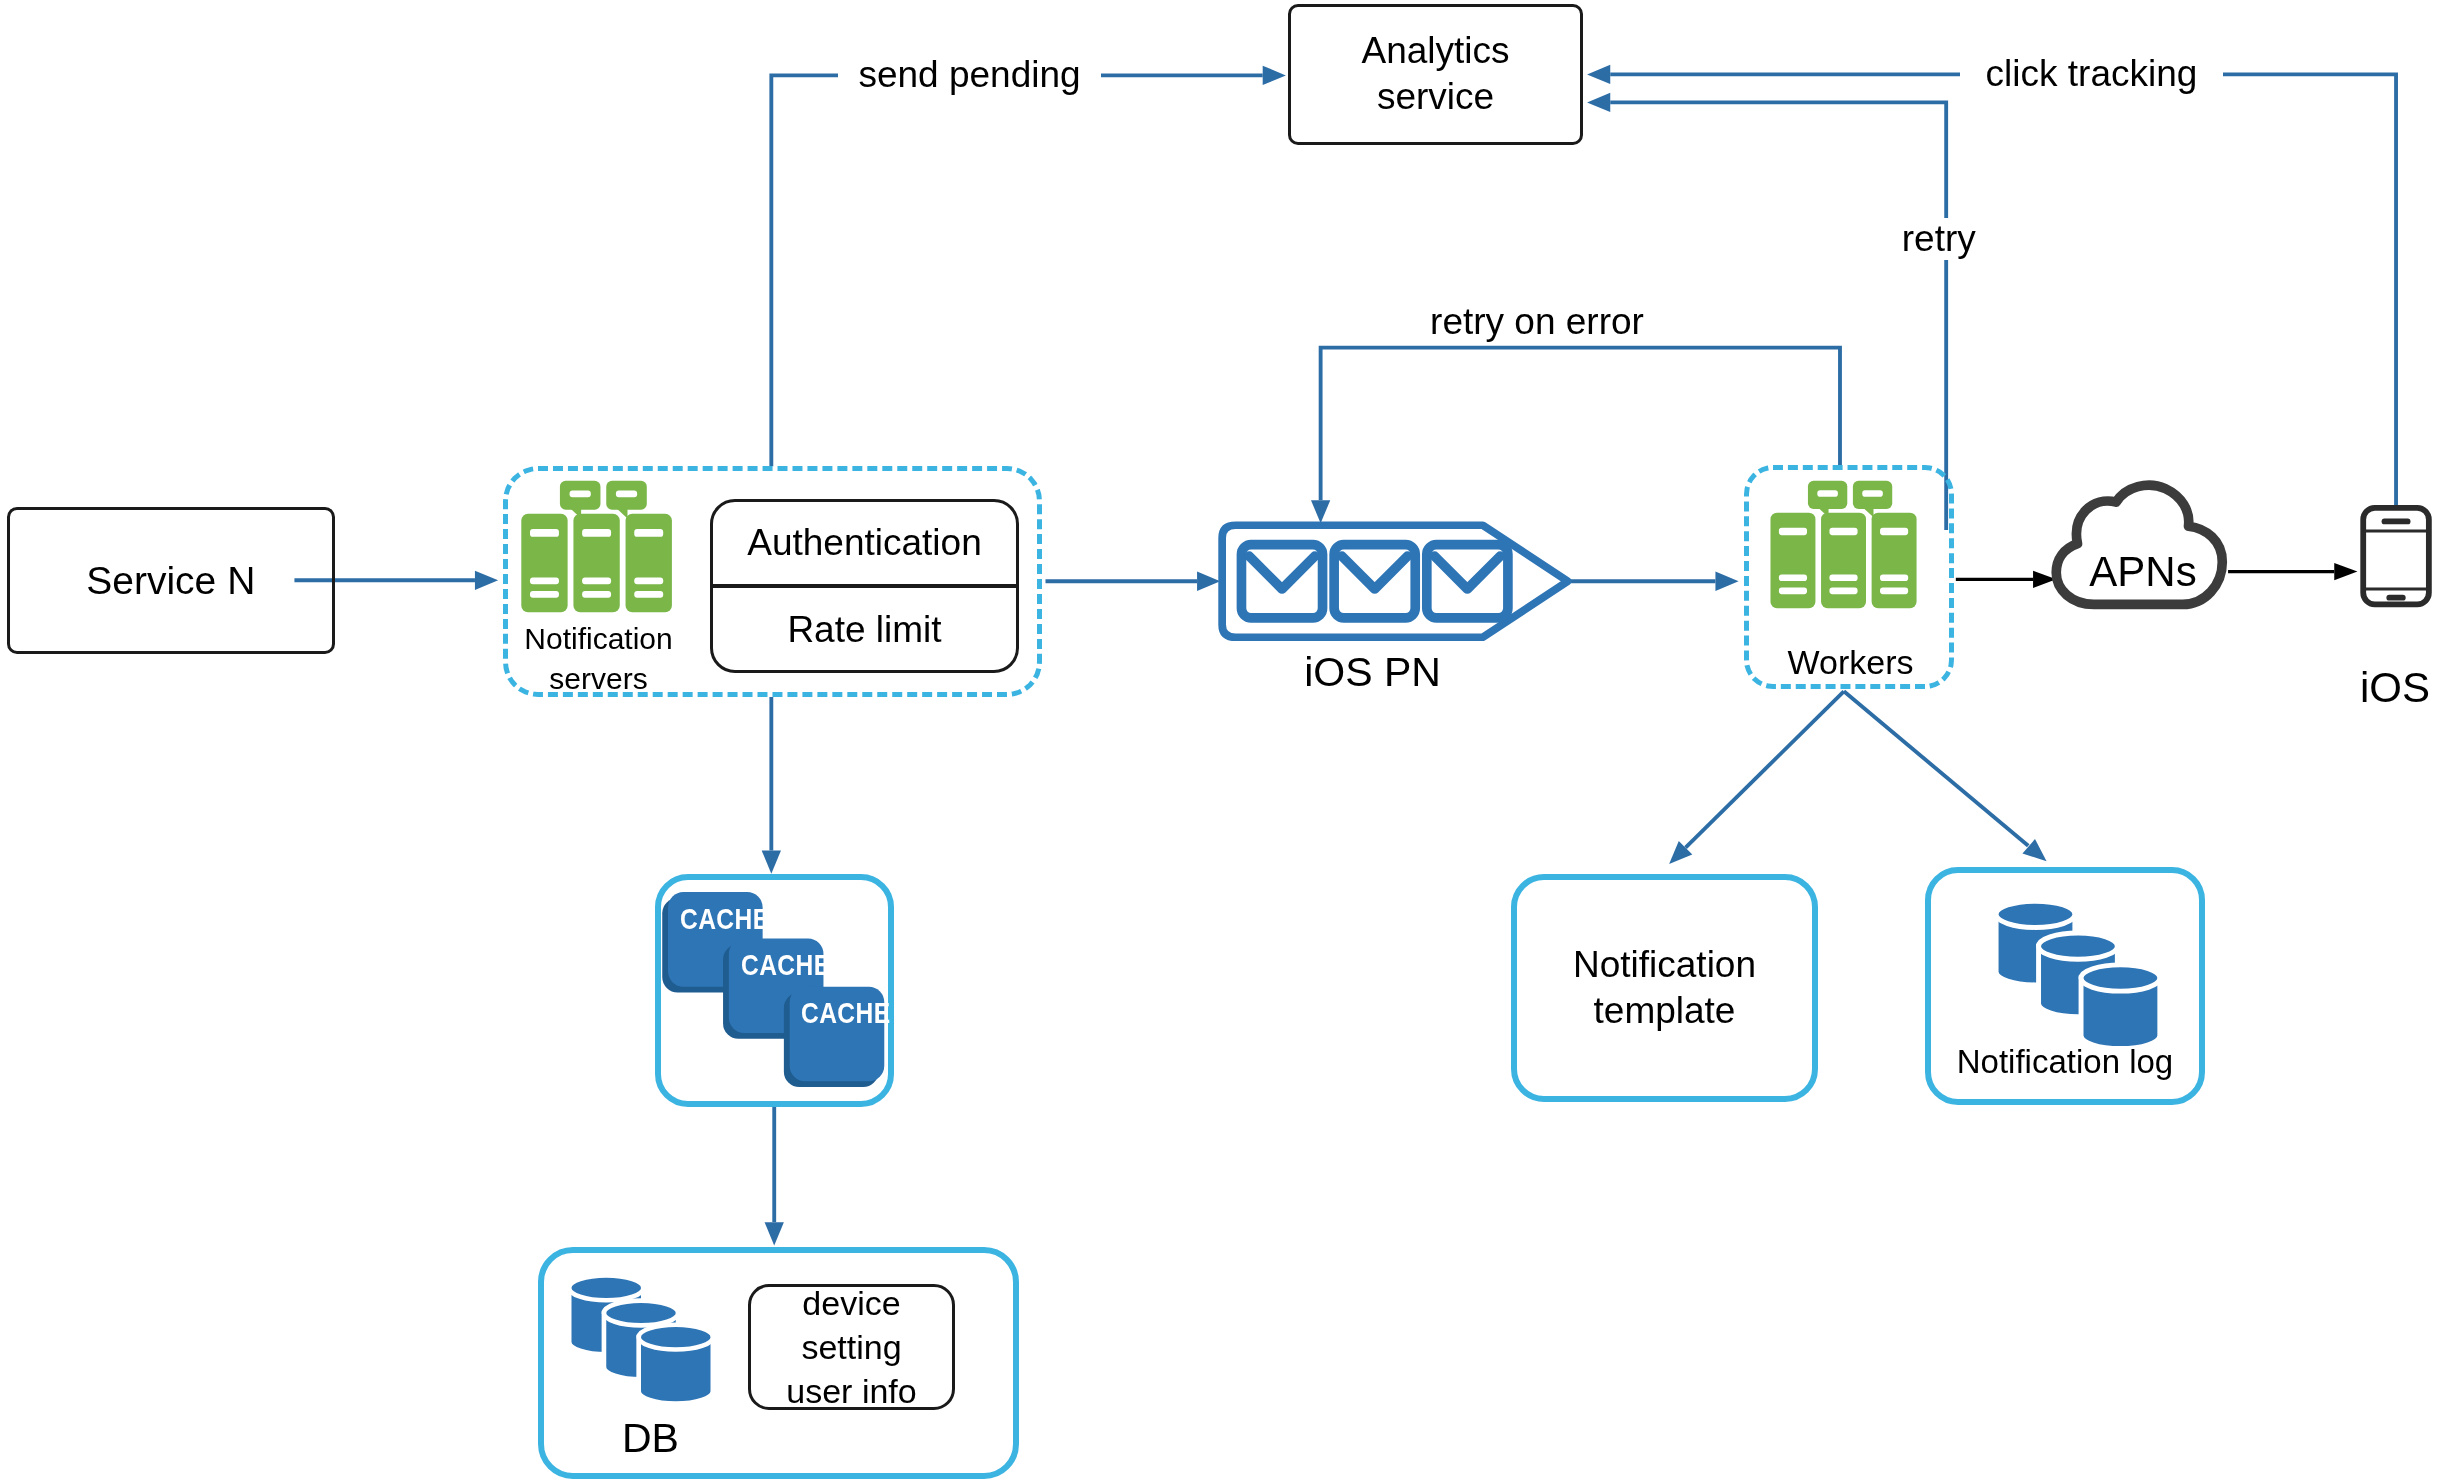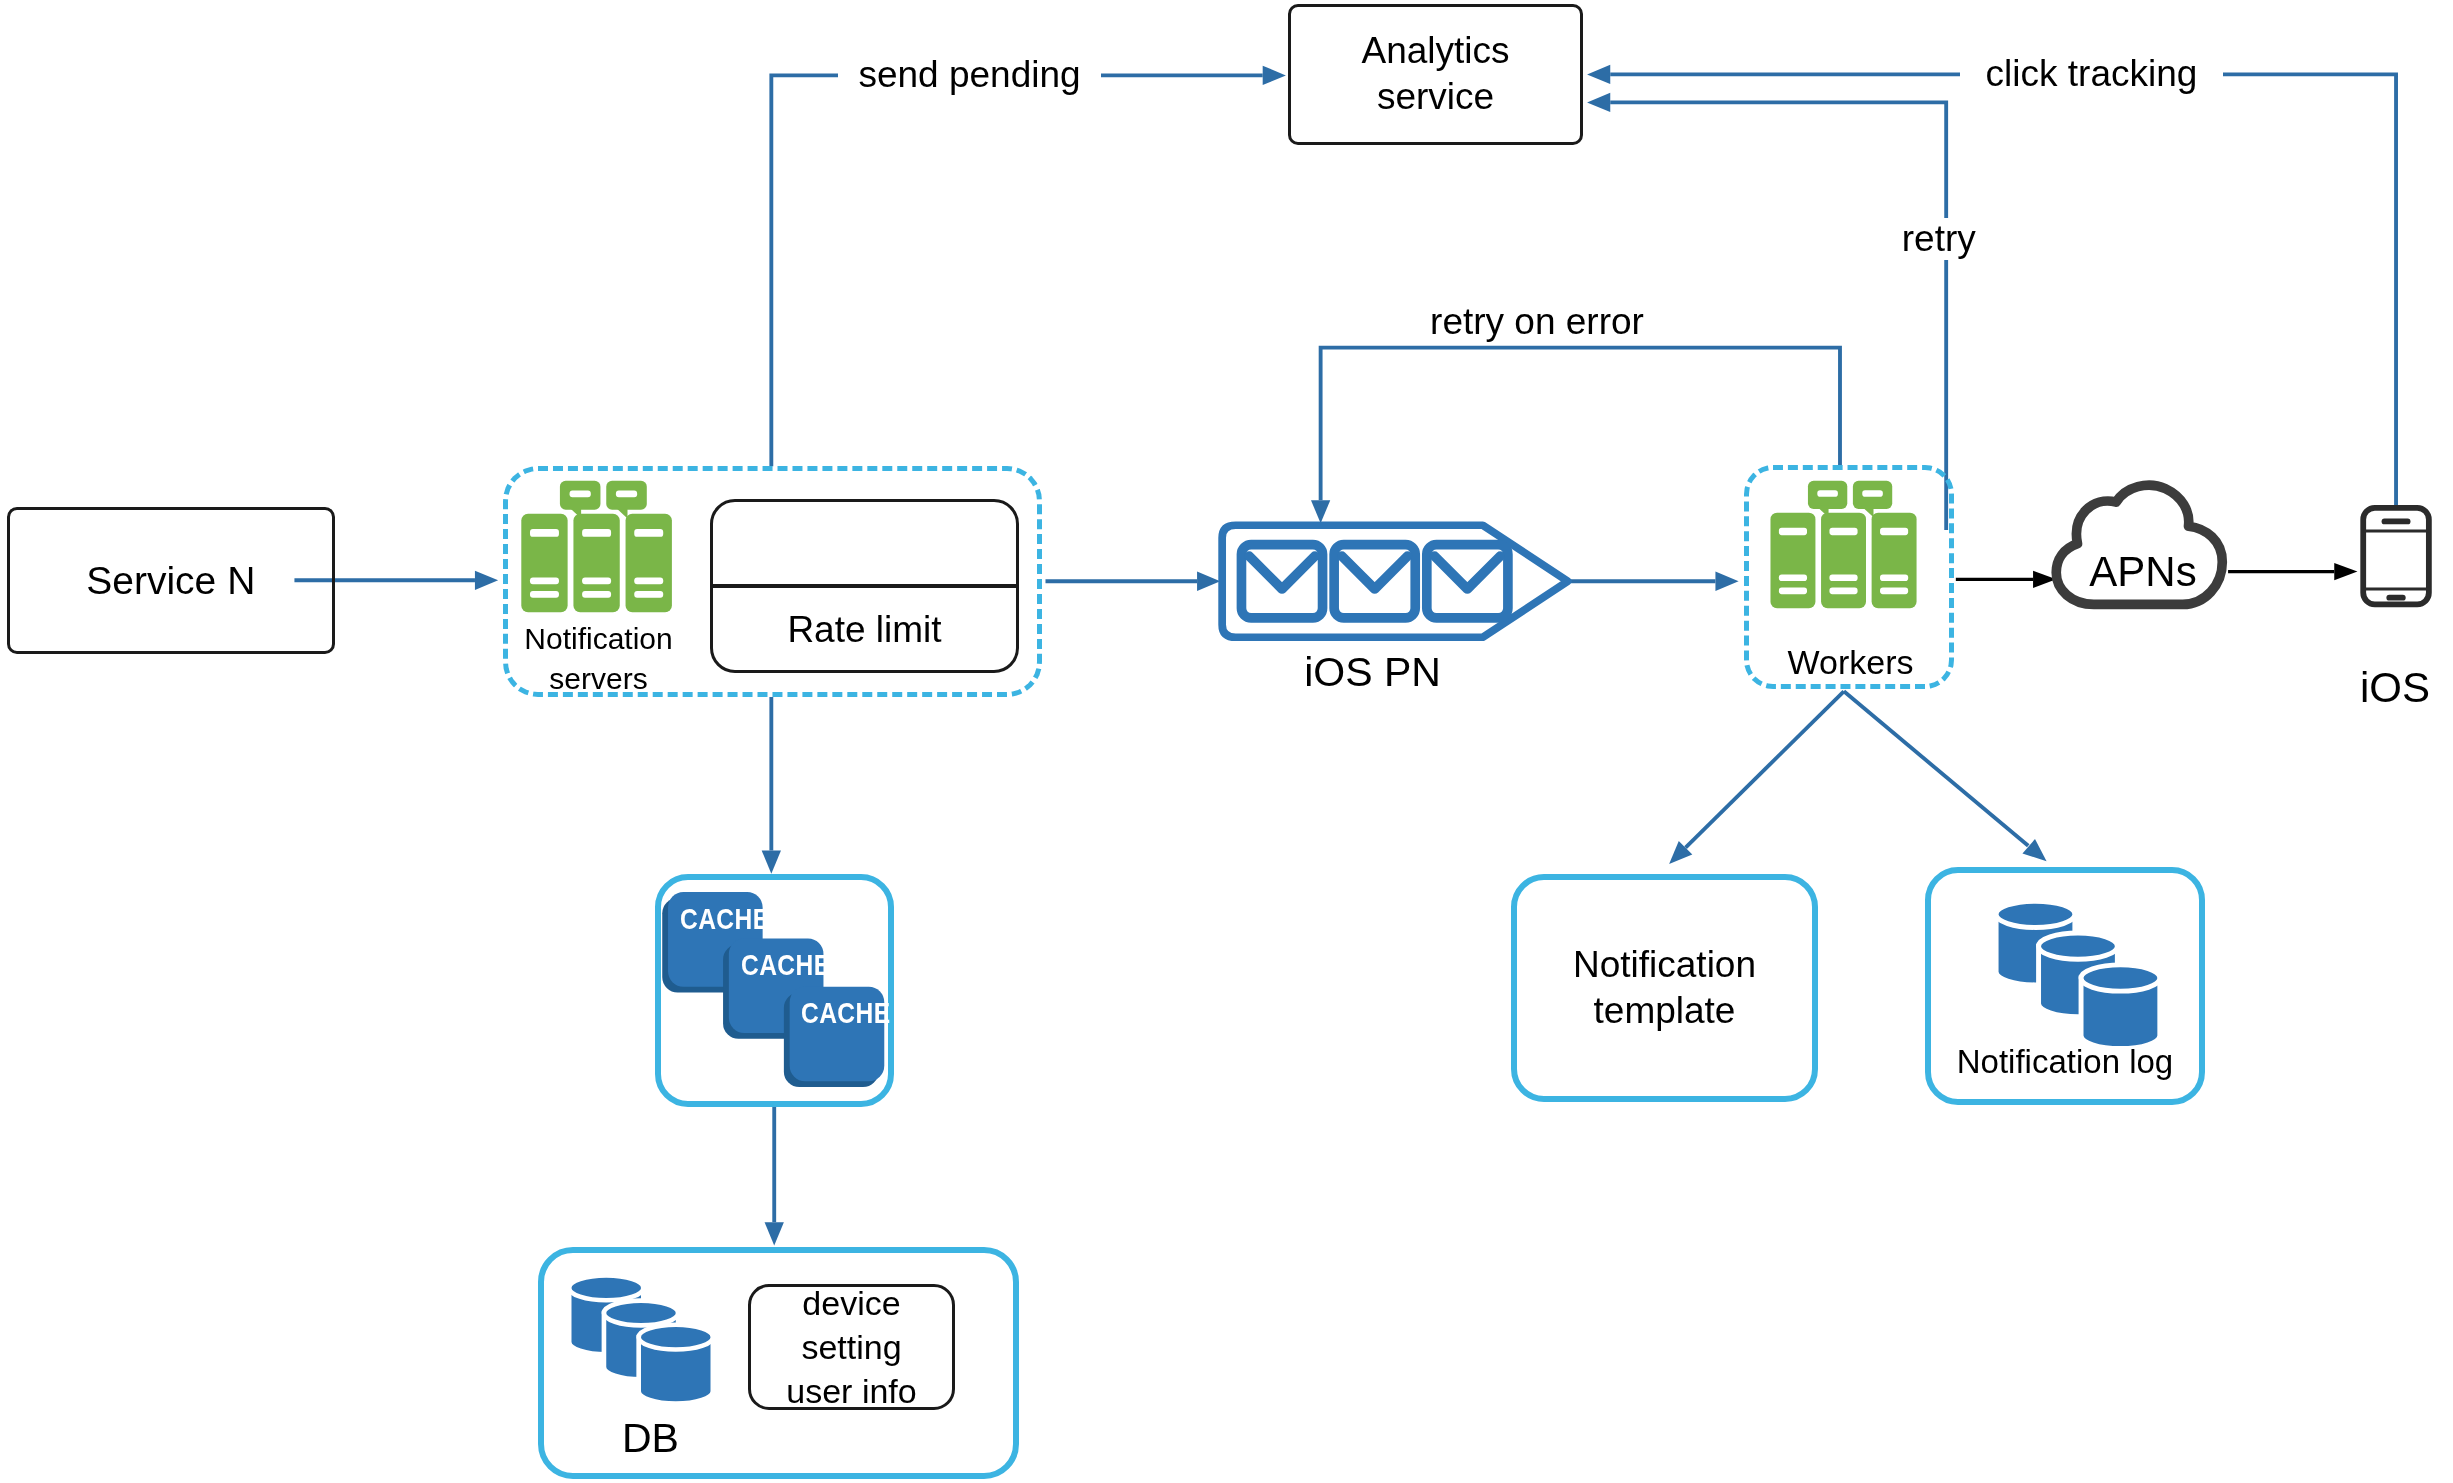--- a/index.html
+++ b/index.html
@@ -181,20 +181,21 @@
   </svg>
 
   <div class="box black-box center-lab svc" style="left:6.8px;top:507px;width:328px;height:147px;">
     <span>Service N</span>
   </div>
 
   <div class="box dashed-group" style="left:503px;top:466px;width:539px;height:231px;"></div>
 
   <div class="box black-box" style="left:710px;top:499px;width:309px;height:174px;border-radius:25px;"></div>
   <div class="divider" style="left:712px;top:584px;width:305px;height:3.9px;"></div>
+  <div class="auth-half" style="top:501px;height:83px;">Authentication</div>
   <div class="auth-half" style="top:588px;height:83px;">Rate limit</div>
 
   <div class="box black-box center-lab node-label" style="left:1288px;top:3.9px;width:295px;height:141px;">
     <div>Analytics</div>
     <div>service</div>
   </div>
 
   <div class="box dashed-group" style="left:1744px;top:465px;width:210px;height:224px;border-radius:29px;"></div>
 
   <div class="box blue-box" style="left:655px;top:874px;width:239px;height:233px;"></div>

